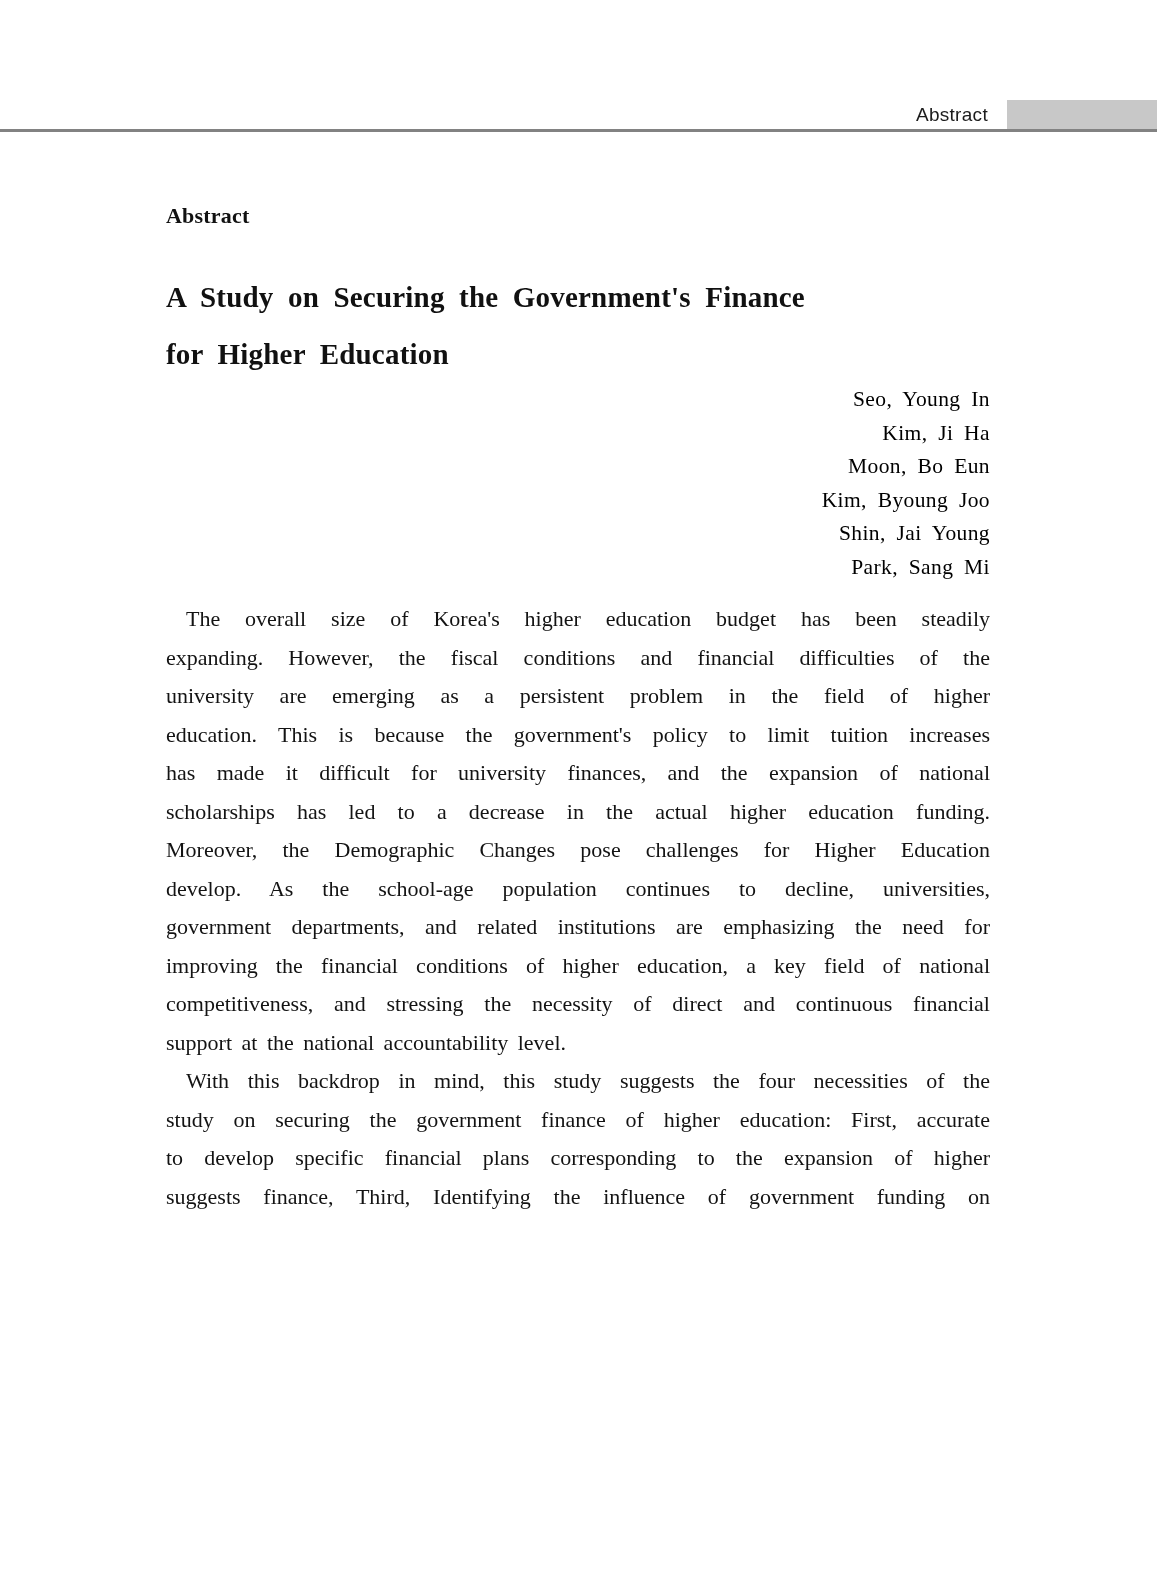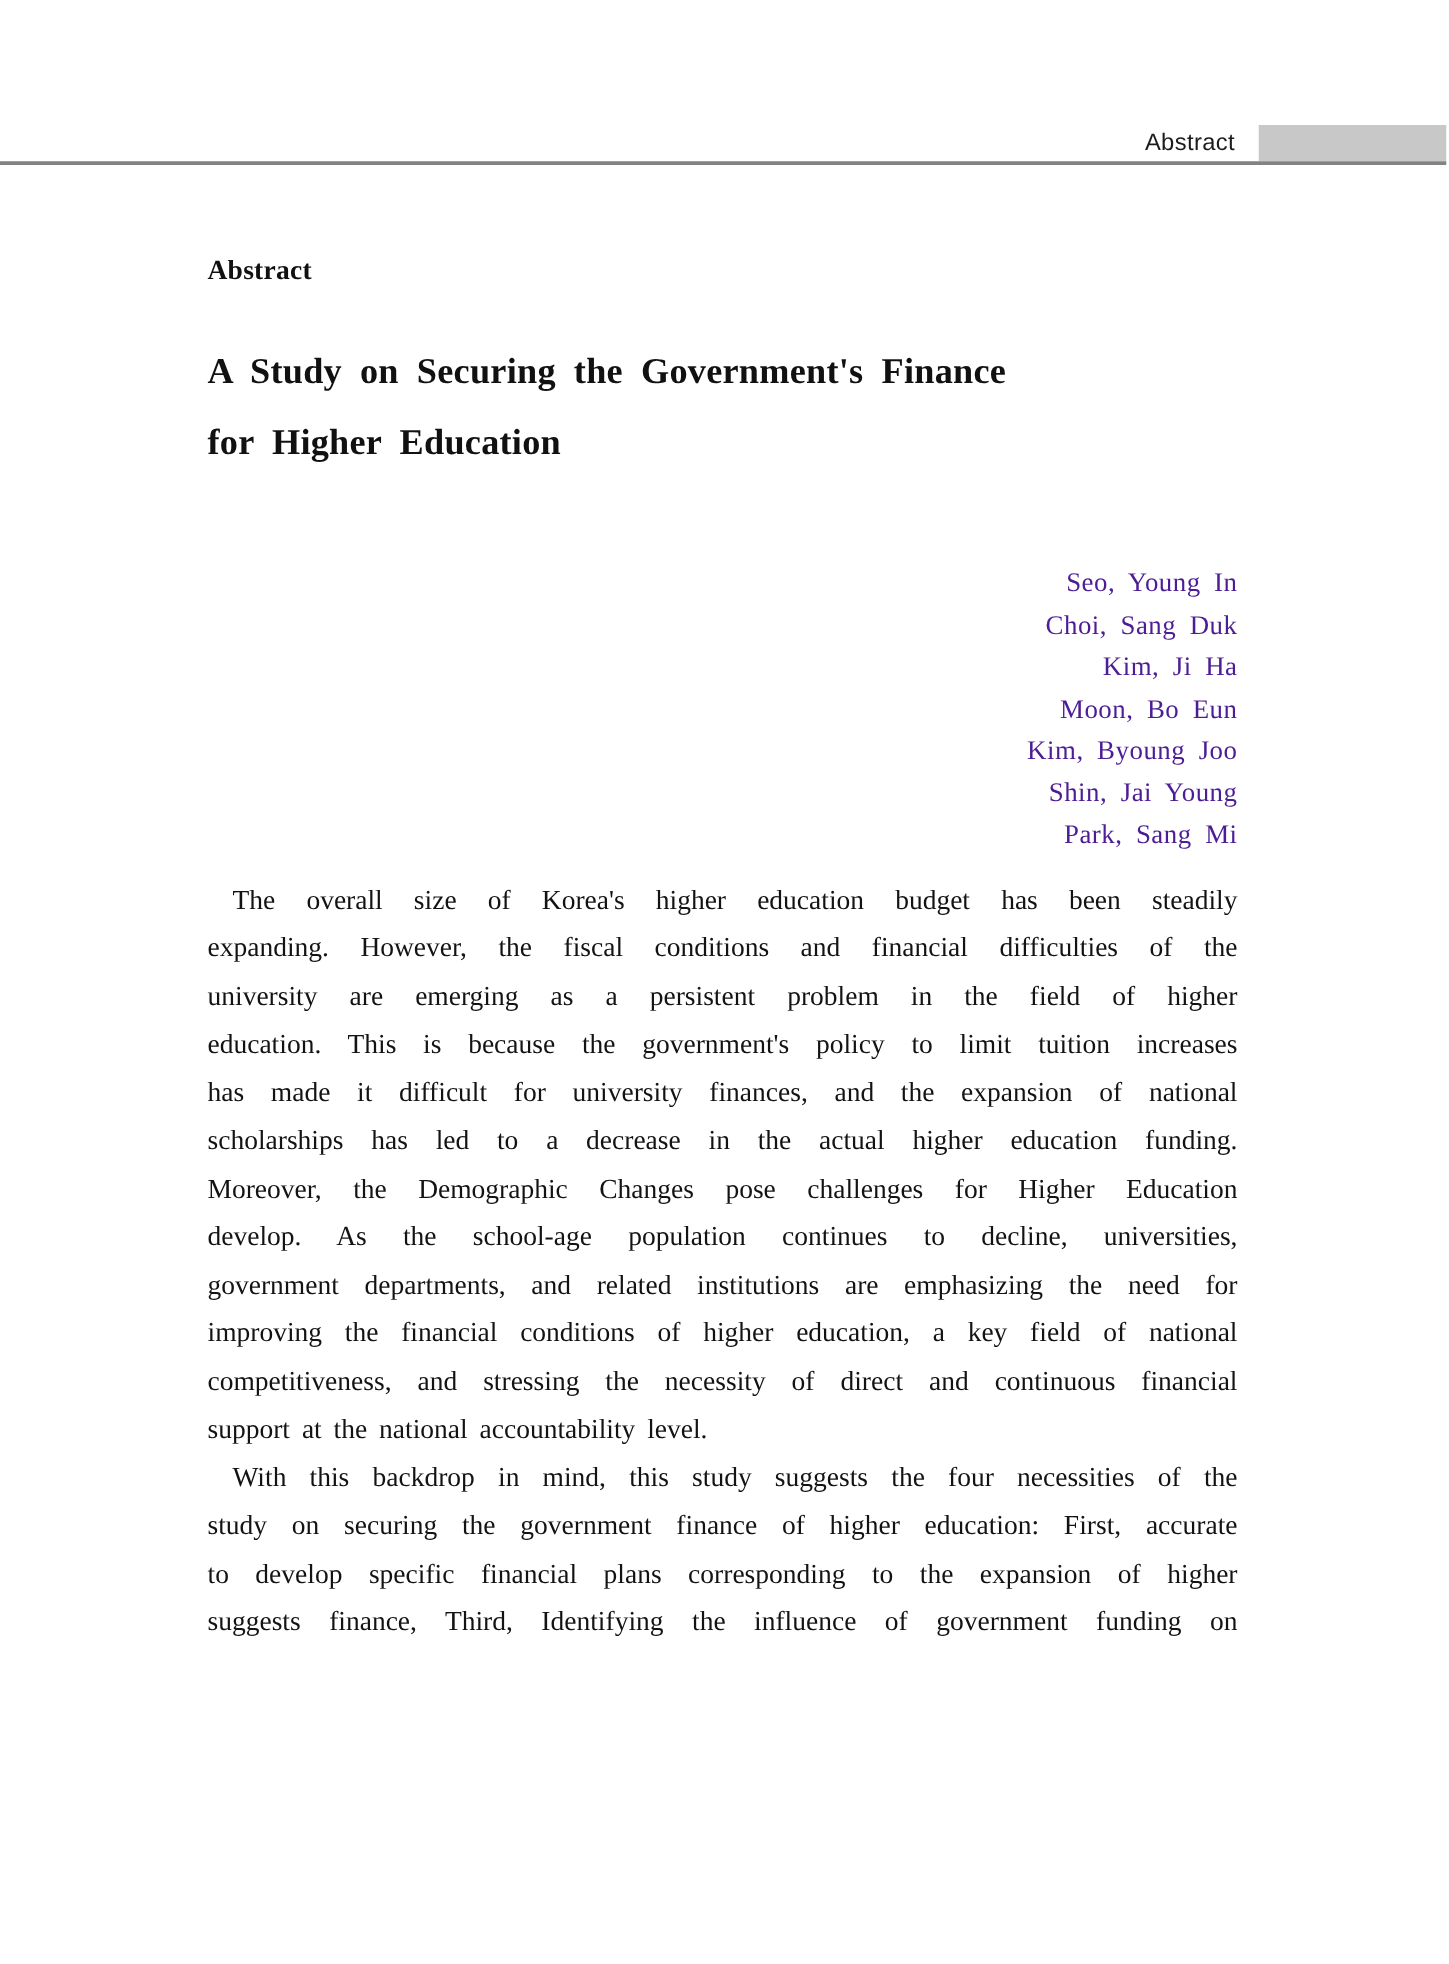--- a/index.html
+++ b/index.html
@@ -61,27 +61,26 @@
   }
   .doc-title {
     margin-top: 38px;
     font-size: 29px;
     font-weight: 700;
     line-height: 57px;
     word-spacing: 7px;
     letter-spacing: 0.2px;
   }
   .authors {
-    margin-top: 67px;
     text-align: right;
     font-size: 21.5px;
     line-height: 33.5px;
     word-spacing: 5px;
     letter-spacing: 0.4px;
-    color: #4c1d95;
+    color: #000000;
   }
   .abstract-body {
     margin-top: 16px;
     font-size: 22px;
     line-height: 38.5px;
     word-spacing: 4px;
     color: #131313;
   }
   .body-line {
     text-align: justify;
@@ -117,21 +116,20 @@
 
     <h2 class="section-heading">Abstract</h2>
 
     <div class="doc-title">
       <div>A Study on Securing the Government's Finance</div>
       <div>for Higher Education</div>
     </div>
 
     <div class="authors">
         <div>Seo, Young In</div>
-        <div>Choi, Sang Duk</div>
         <div>Kim, Ji Ha</div>
         <div>Moon, Bo Eun</div>
         <div>Kim, Byoung Joo</div>
         <div>Shin, Jai Young</div>
         <div>Park, Sang Mi</div>
       </div>
 
     <div class="abstract-body" style="color: rgb(19, 19, 19);">
         <div class="body-line first">The overall size of Korea's higher education budget has been steadily</div>
         <div class="body-line">expanding. However, the fiscal conditions and financial difficulties of the</div>

